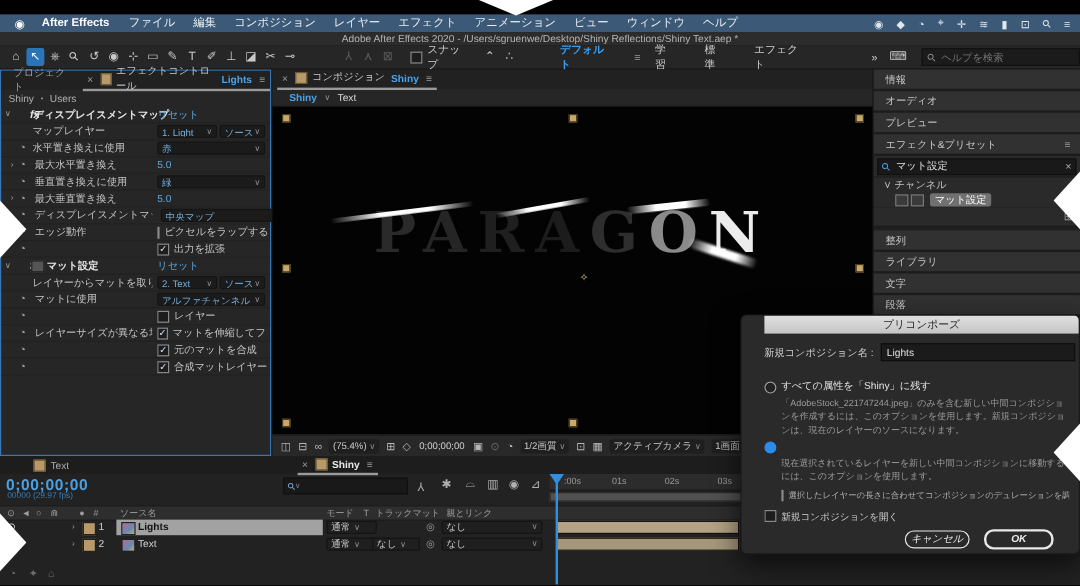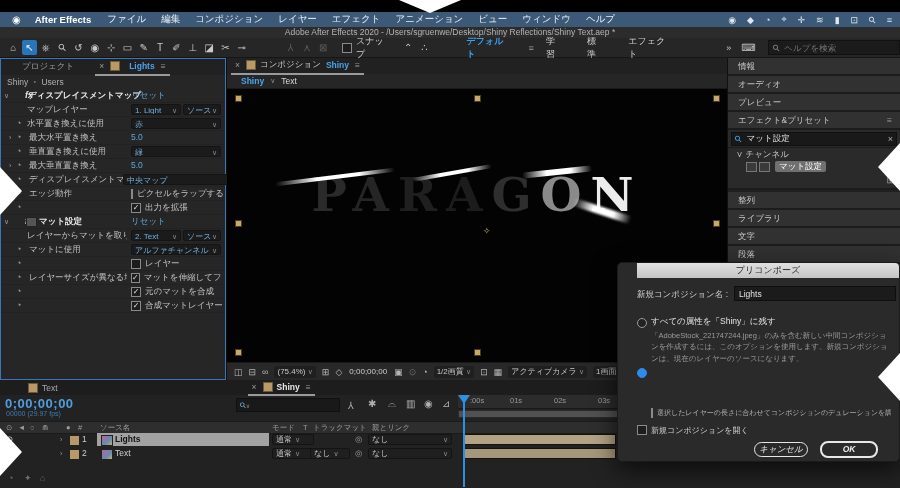--- a/index.html
+++ b/index.html
@@ -218,24 +218,25 @@
     <span style="color:#c9c9c9">»</span>
     <span class="tool" style="margin-left:10px">⌨</span>
     <span id="helpsearch">
       <span class="mag" style="font-size:9px;color:#8a8a8a;margin-right:3px">⚲</span>
       <input placeholder="ヘルプを検索" style="">
     </span>
   </div>
 
   <div id="ecpanel" class="a">
     <div class="tabrow">
-      <span style="margin:0 21px">プロジェクト</span>
+      <span style="margin:0 10px">プロジェクト</span>
       <span class="tabgrp">
         <span style="margin-right:2px;color:#9a9a9a">×</span>
         <span class="tansq"></span>
+        <span>エフェクトコントロール</span>
         <span class="bluetxt" style="margin-left:5px;font-weight:bold">Lights</span>
         <span class="menu3">≡</span>
       </span>
     </div>
     <div id="eccontext">Shiny ・ Users</div>
 
     <div class="ecrow">
       <span class="twisty">∨</span>
       <span class="fx">fx</span>
       <span class="ename">ディスプレイスメントマップ</span>
@@ -264,21 +265,21 @@
     </div>
     <div class="ecrow">
       <span class="exp">›</span>
       <span class="sw">◔</span>
       <span class="lbl" style="left:28px">最大垂直置き換え</span>
       <span class="val">5.0</span>
     </div>
     <div class="ecrow">
       <span class="sw">◔</span>
       <span class="lbl" style="left:28px">ディスプレイスメントマップ動作</span>
-      <span class="chip" style="left:122px;width:113px"><span>中央マップ</span><span class="ar">∨</span></span>
+      <span class="chip" style="left:133px;width:113px"><span>中央マップ</span><span class="ar">∨</span></span>
     </div>
     <div class="ecrow">
       <span class="sw">◔</span>
       <span class="lbl" style="left:28px">エッジ動作</span>
       <span class="cbrow">
           <span class="cb"></span>
           <span>ピクセルをラップする</span>
         </span>
     </div>
     <div class="ecrow">
@@ -501,20 +502,21 @@
   </div>
 
   <div id="dialog" class="a">
     <div id="dlgtitle">プリコンポーズ</div>
     <span id="dlgname">新規コンポジション名 :</span>
     <input id="dlginput" value="Lights" style="">
     <span class="radio" style="left:19px;top:55px"></span>
     <span class="dlab" style="top:53px">すべての属性を「Shiny」に残す</span>
     <div class="ddesc" style="top:67px">「AdobeStock_221747244.jpeg」のみを含む新しい中間コンポジションを作成するには、このオプションを使用します。新規コンポジションは、現在のレイヤーのソースになります。</div>
     <span class="radio sel" style="left:19px;top:105px"></span>
+    <div class="ddesc" style="top:117px">現在選択されているレイヤーを新しい中間コンポジションに移動するには、このオプションを使用します。</div>
     <div class="dcb" style="left:33px;top:145px;width:240px">
       <span class="cb"></span>
       <span>選択したレイヤーの長さに合わせてコンポジションのデュレーションを調整する</span>
     </div>
     <div class="dcb" style="left:19px;top:162px;width:250px;font-size:8px;color:#d0d0d0">
       <span class="cb"></span>
       <span>新規コンポジションを開く</span>
     </div>
     <span class="pill" style="left:136px;top:179px;width:52px">キャンセル</span>
     <span class="pill" style="left:202px;top:178px;width:54px;border-width:2px;font-weight:bold">OK</span>

